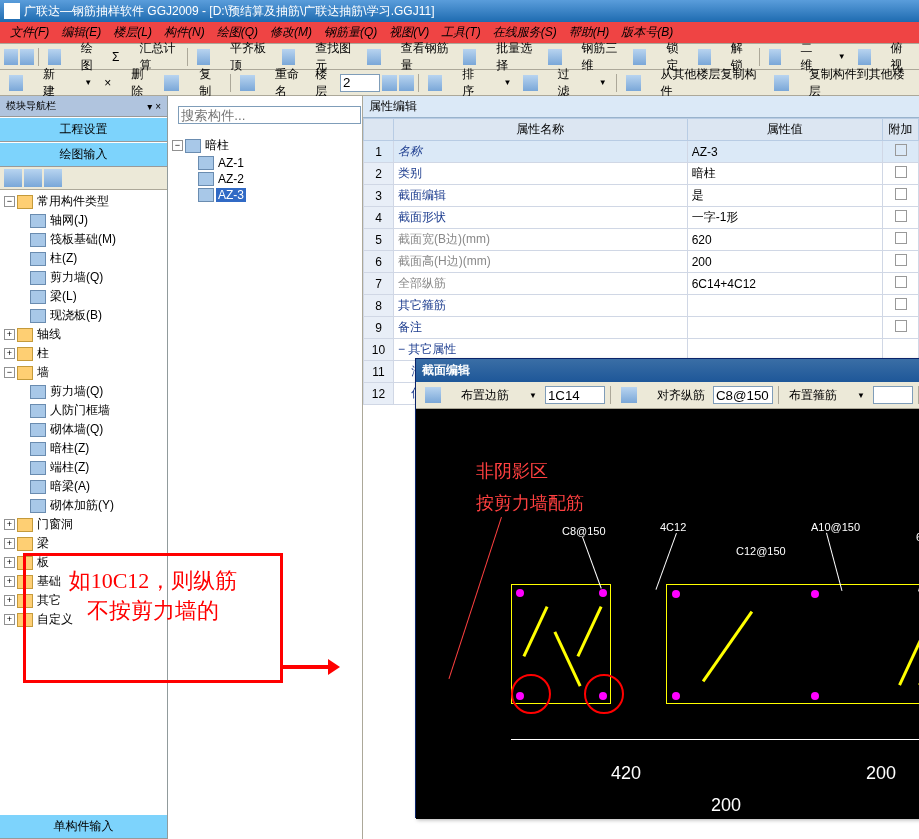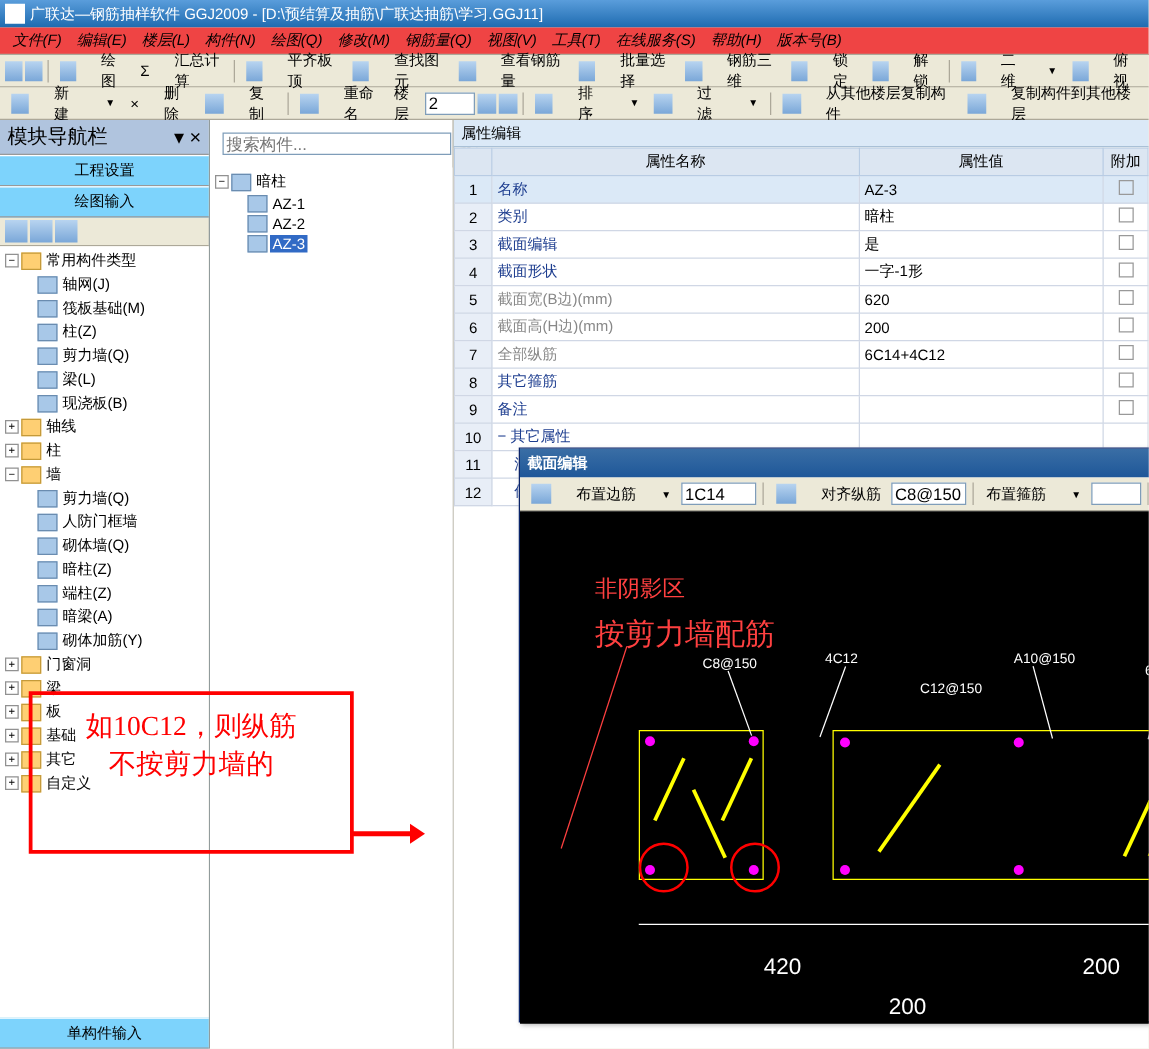--- a/index.html
+++ b/index.html
@@ -13,21 +13,21 @@
 
 .toolbar { height: 26px; background: #ece9d8; display: flex; align-items: center; padding: 0 4px; border-bottom: 1px solid #aca899; gap: 2px; }
 .toolbar-btn { height: 20px; padding: 0 4px; display: flex; align-items: center; gap: 20px; border: 1px solid transparent; }
 .tb-icon { width: 16px; height: 16px; background: linear-gradient(#b8d4f0, #7aa7d8); display: inline-block; }
 .sep { width: 1px; height: 18px; background: #aca899; margin: 0 2px; }
 .dropdown-arrow { font-size: 8px; }
 
 .main-area { display: flex; height: calc(100% - 96px); }
 
 .left-panel { width: 168px; background: #ece9d8; border-right: 1px solid #919b9c; display: flex; flex-direction: column; }
-.panel-header { background: #b0c4de; padding: 3px 6px; border-bottom: 1px solid #999; font-size: 16px; display: flex; align-items: center; justify-content: center; }
+.panel-header { background: #b0c4de; padding: 3px 6px; border-bottom: 1px solid #999; font-size: 10px; display: flex; align-items: center; justify-content: center; }
 .section-header { background: #7dd3fc; padding: 3px 4px; text-align: center; border-top: 1px solid #fff; border-bottom: 1px solid #999; }
 .mini-toolbar { padding: 2px 4px; display: flex; gap: 2px; border-bottom: 1px solid #aca899; }
 .mini-toolbar .tb-icon { width: 18px; height: 18px; }
 
 .tree { flex: 1; overflow: auto; background: #fff; padding: 2px; font-size: 12px; }
 .tree-node { padding: 1px 2px; white-space: nowrap; display: flex; align-items: center; }
 .tree-indent { display: inline-block; }
 .tree-toggle { width: 11px; height: 11px; border: 1px solid #919191; display: inline-flex; align-items: center; justify-content: center; font-size: 9px; line-height: 1; margin-right: 2px; cursor: default; background: #fff; }
 .tree-icon { width: 16px; height: 14px; margin-right: 2px; display: inline-block; }
 .folder-icon { background: #fecf73; border: 1px solid #c49a3a; }
@@ -369,21 +369,21 @@
                 <tr>
               <th class="row-num"></th>
               <th>属性名称</th>
               <th>属性值</th>
               <th class="attach-col">附加</th>
             </tr>
               </thead>
             <tbody id="prop-rows">
                 <tr class="prop-highlight">
                   <td class="row-num">1</td>
-                  <td class="prop-name" style="white-space: pre;">名称</td>
+                  <td class="prop-name" style="white-space: pre; font-style: italic;">名称</td>
                   <td>AZ-3</td>
                   <td class="attach-col"><span class="attach-box"></span></td>
                 </tr>
                 <tr>
                   <td class="row-num">2</td>
                   <td class="prop-name" style="white-space: pre; margin-top: 28px;">类别</td>
                   <td>暗柱</td>
                   <td class="attach-col"><span class="attach-box"></span></td>
                 </tr>
                 <tr>
@@ -475,21 +475,21 @@
         <input class="editor-input" style="width: 40px;">
         <span class="sep"></span>
         <span class="toolbar-btn">
             <span class="tb-icon"></span>
             <span>编辑弯钩</span>
           </span>
 
       </div>
       <div class="canvas-area">
         <div class="canvas-text red" style="left:60px;top:50px;font-size:18px">非阴影区</div>
-        <div class="canvas-text red" style="left:60px;top:82px;font-size:24px">按剪力墙配筋</div>
+        <div class="canvas-text red" style="left:60px;top:82px;font-size:18px">按剪力墙配筋</div>
 
         <div class="canvas-text white" style="left:146px;top:116px">C8@150</div>
         <div class="canvas-text white" style="left:244px;top:112px">4C12</div>
         <div class="canvas-text white" style="left:320px;top:136px">C12@150</div>
         <div class="canvas-text white" style="left:395px;top:112px">A10@150</div>
         <div class="canvas-text white" style="left:500px;top:122px">6C14</div>
 
         <div class="canvas-text white" style="left:195px;top:354px;font-size:18px">420</div>
         <div class="canvas-text white" style="left:450px;top:354px;font-size:18px">200</div>
         <div class="canvas-text white" style="left:295px;top:386px;font-size:18px">200</div>

